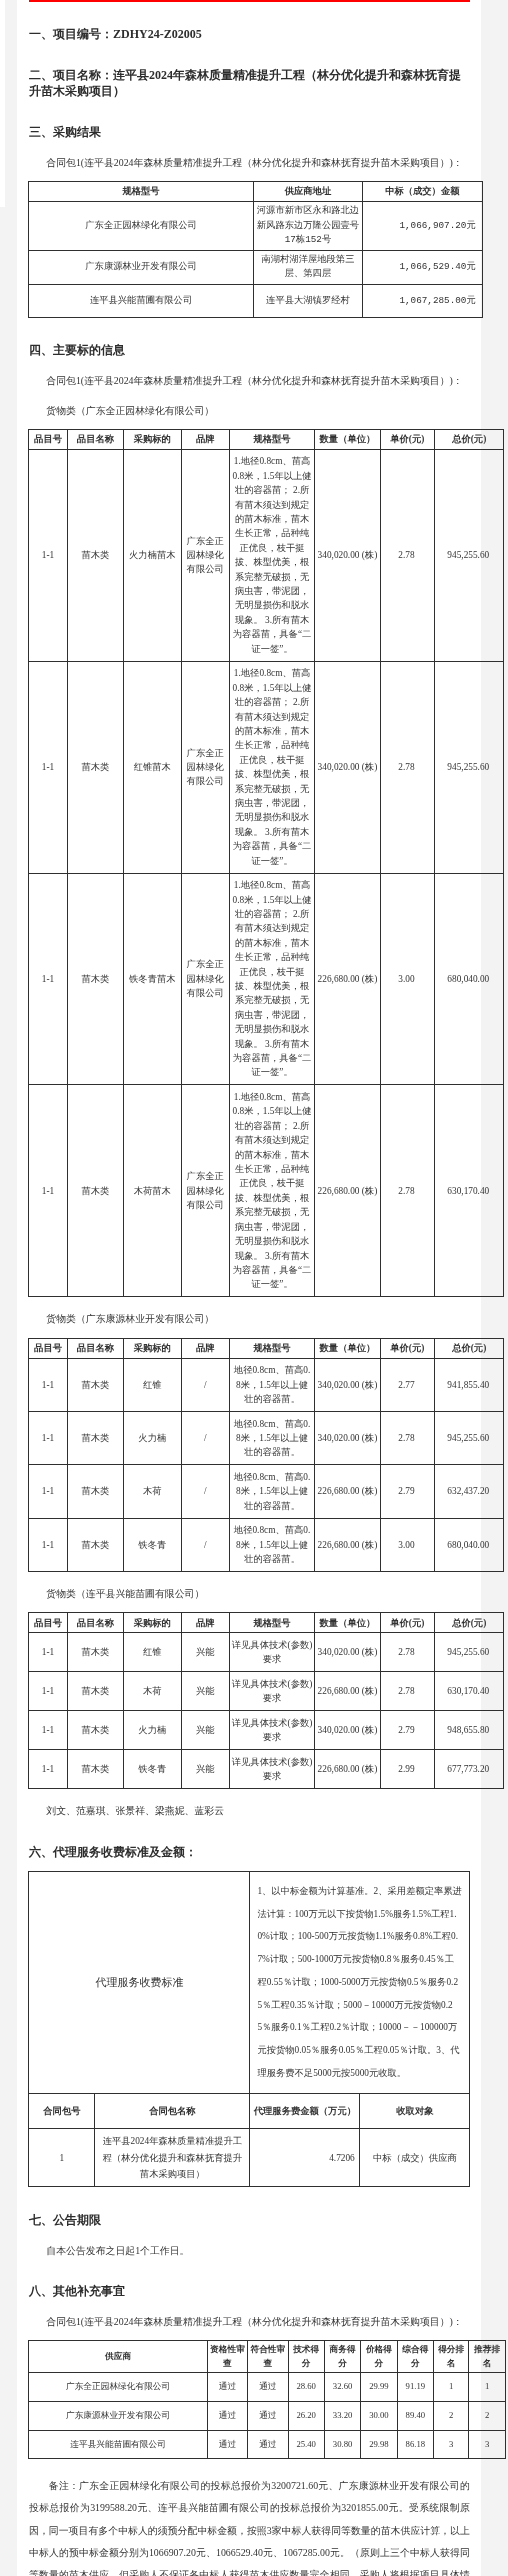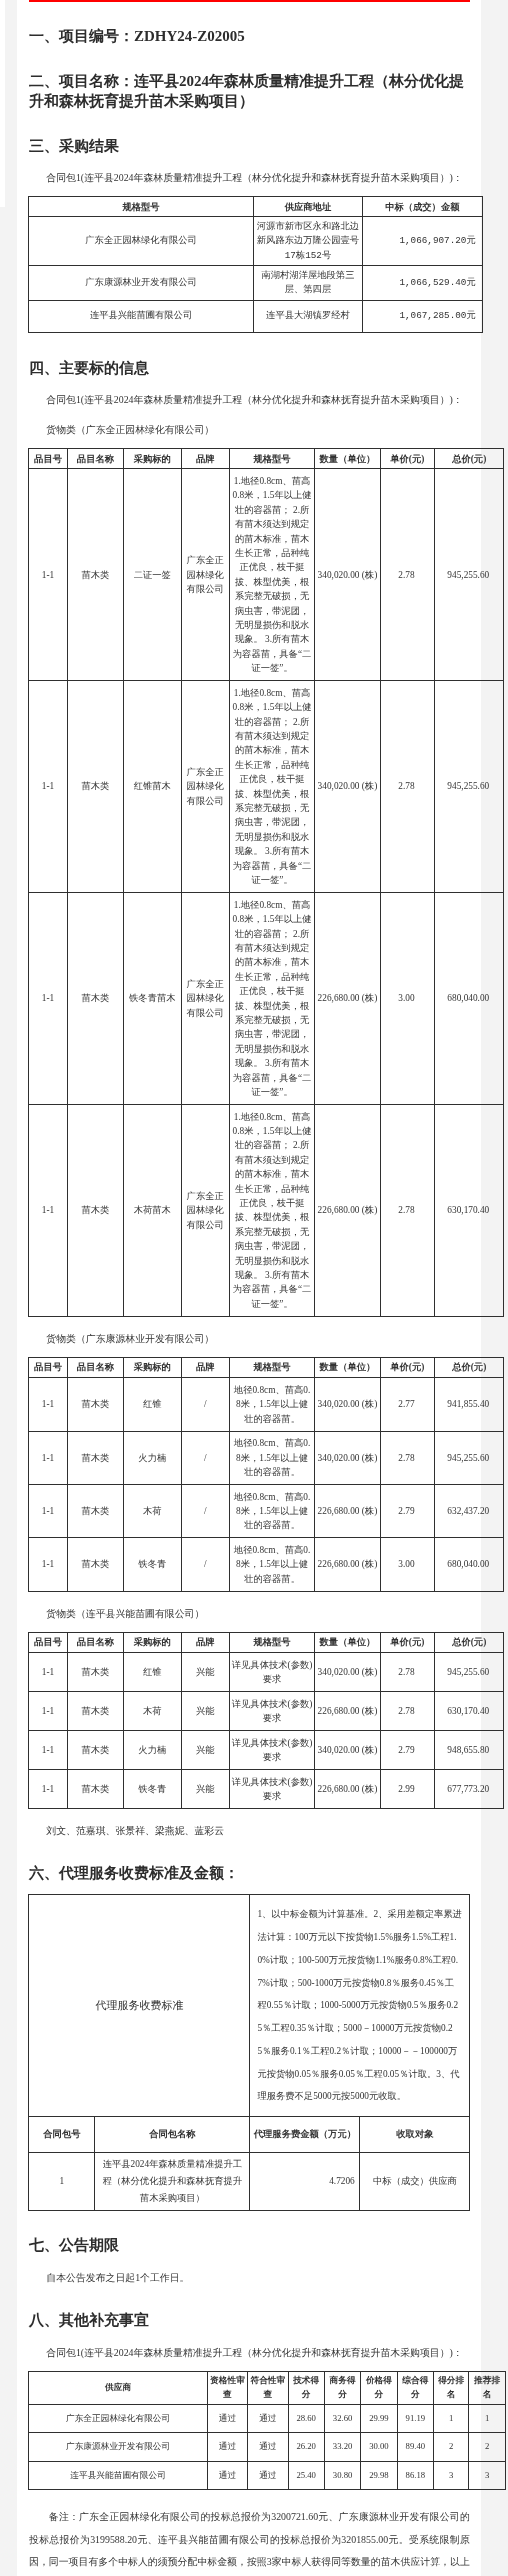--- a/index.html
+++ b/index.html
@@ -13,21 +13,21 @@
   .sliver{position:absolute;left:0;top:0;width:4.6px;height:207px;background:#ffffff;}
   .card{
     margin-left:17.4px;
     width:464px;
     background:#ffffff;
     padding-bottom:14px;
   }
   .inner{padding:0 10.4px;}
   .redline{height:1.7px;background:#ff0000;margin:0 1.2px;}
   .sec{
-    font-size:15px;
+    font-size:12px;
     font-weight:bold;
     color:#2d2d2d;
     margin:25.5px 1.2px 0 1.2px;
     line-height:1.3;
     font-family:Liberation Serif, serif;
   }
   .para{
     font-size:9.9px;
     margin:15px 1.2px 0 18.5px;
     line-height:1.5;
@@ -147,21 +147,21 @@
             <th>规格型号</th>
             <th>数量（单位）</th>
             <th>单价(元)</th>
             <th>总价(元)</th>
           </tr>
         </thead>
         <tbody>
           <tr>
             <td>1-1</td>
             <td>苗木类</td>
-            <td>二证一签</td>
+            <td>火力楠苗木</td>
             <td>广东全正园林绿化有限公司</td>
             <td>1.地径0.8cm、苗高0.8米，1.5年以上健壮的容器苗； 2.所有苗木须达到规定的苗木标准，苗木生长正常，品种纯正优良，枝干挺拔、株型优美，根系完整无破损，无病虫害，带泥团，无明显损伤和脱水现象。 3.所有苗木为容器苗，具备“二证一签”。</td>
             <td>340,020.00 (株)</td>
             <td>2.78</td>
             <td>945,255.60</td>
           </tr>
           <tr>
             <td>1-1</td>
             <td>苗木类</td>
             <td>红锥苗木</td>

